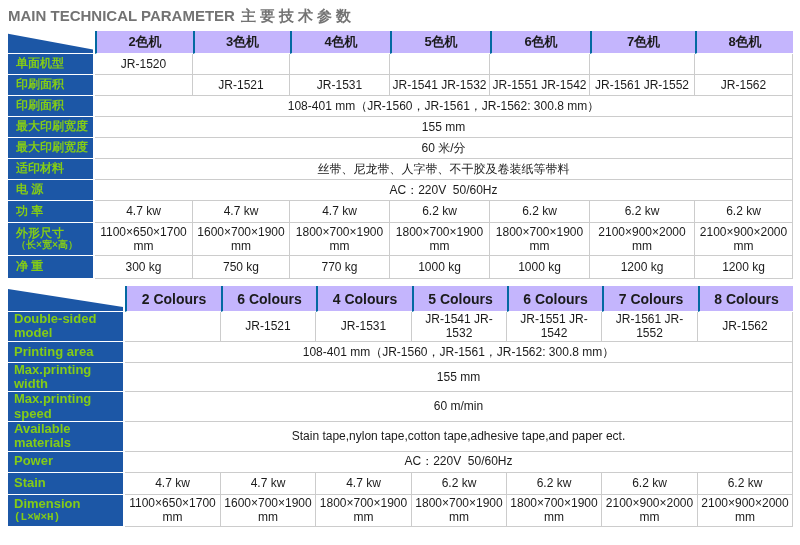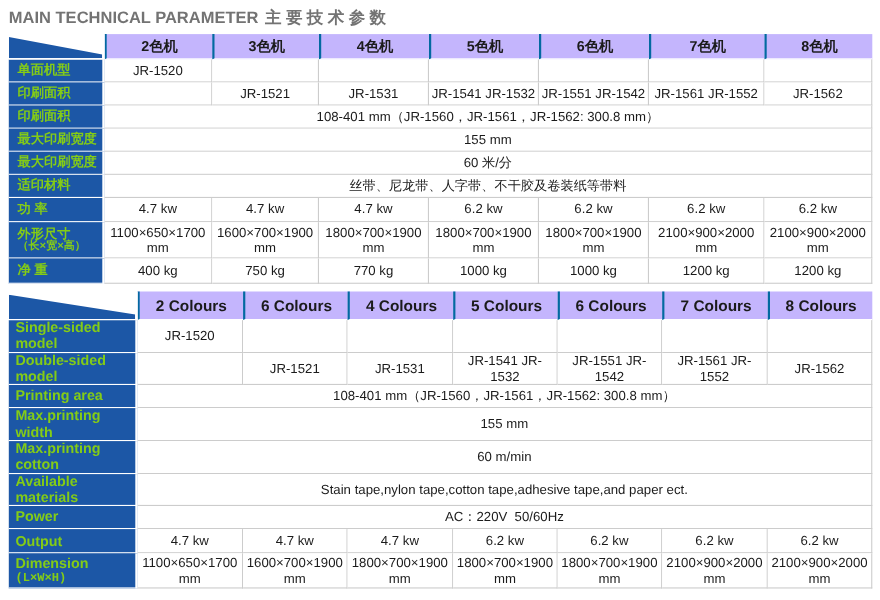--- a/index.html
+++ b/index.html
@@ -119,20 +119,24 @@
     <td class="m" colspan="7">155 mm</td>
   </tr>
   <tr>
     <td class="lbl">最大印刷宽度</td>
     <td class="m" colspan="7">60 米/分</td>
   </tr>
   <tr>
     <td class="lbl">适印材料</td>
     <td class="m" colspan="7">丝带、尼龙带、人字带、不干胶及卷装纸等带料</td>
   </tr>
+  <tr>
+    <td class="lbl">电 源</td>
+    <td class="m" colspan="7">AC：220V&nbsp;&nbsp;50/60Hz</td>
+  </tr>
   <tr class="rout">
     <td class="lbl">功 率</td>
     <td class="c">4.7 kw</td>
     <td class="c">4.7 kw</td>
     <td class="c">4.7 kw</td>
     <td class="c">6.2 kw</td>
     <td class="c">6.2 kw</td>
     <td class="c">6.2 kw</td>
     <td class="c">6.2 kw</td>
   </tr>
@@ -141,21 +145,21 @@
     <td class="c">1100×650×1700 mm</td>
     <td class="c">1600×700×1900 mm</td>
     <td class="c">1800×700×1900 mm</td>
     <td class="c">1800×700×1900 mm</td>
     <td class="c">1800×700×1900 mm</td>
     <td class="c">2100×900×2000 mm</td>
     <td class="c">2100×900×2000 mm</td>
   </tr>
   <tr class="rwt">
     <td class="lbl">净 重</td>
-    <td class="c">400 kg</td>
+    <td class="c">300 kg</td>
     <td class="c">750 kg</td>
     <td class="c">770 kg</td>
     <td class="c">1000 kg</td>
     <td class="c">1000 kg</td>
     <td class="c">1200 kg</td>
     <td class="c">1200 kg</td>
   </tr>
 </tbody>
   </table>
 
@@ -177,61 +181,51 @@
         </td>
     <th class="ch">2 Colours</th>
     <th class="ch">6 Colours</th>
     <th class="ch">4 Colours</th>
     <th class="ch">5 Colours</th>
     <th class="ch">6 Colours</th>
     <th class="ch">7 Colours</th>
     <th class="ch">8 Colours</th>
   </tr>
   <tr class="r22">
-    <td class="lbl">Single-sided model</td>
-    <td class="c">JR-1520</td>
-    <td class="c"></td>
-    <td class="c"></td>
-    <td class="c"></td>
-    <td class="c"></td>
-    <td class="c"></td>
-    <td class="c"></td>
-  </tr>
-  <tr class="r22">
     <td class="lbl">Double-sided model</td>
     <td class="c"></td>
     <td class="c">JR-1521</td>
     <td class="c">JR-1531</td>
     <td class="c">JR-1541 JR-1532</td>
     <td class="c">JR-1551 JR-1542</td>
     <td class="c">JR-1561 JR-1552</td>
     <td class="c">JR-1562</td>
   </tr>
   <tr>
     <td class="lbl">Printing area</td>
     <td class="m" colspan="7">108-401 mm（JR-1560，JR-1561，JR-1562: 300.8 mm）</td>
   </tr>
   <tr>
     <td class="lbl">Max.printing width</td>
     <td class="m" colspan="7">155 mm</td>
   </tr>
   <tr>
-    <td class="lbl">Max.printing cotton</td>
+    <td class="lbl">Max.printing speed</td>
     <td class="m" colspan="7">60 m/min</td>
   </tr>
   <tr class="r22">
     <td class="lbl">Available materials</td>
     <td class="m" colspan="7">Stain tape,nylon tape,cotton tape,adhesive tape,and paper ect.</td>
   </tr>
   <tr>
     <td class="lbl">Power</td>
     <td class="m" colspan="7">AC：220V&nbsp;&nbsp;50/60Hz</td>
   </tr>
   <tr class="r22">
-    <td class="lbl">Output</td>
+    <td class="lbl">Stain</td>
     <td class="c">4.7 kw</td>
     <td class="c">4.7 kw</td>
     <td class="c">4.7 kw</td>
     <td class="c">6.2 kw</td>
     <td class="c">6.2 kw</td>
     <td class="c">6.2 kw</td>
     <td class="c">6.2 kw</td>
   </tr>
   <tr class="rdim">
     <td class="lbl"><span>Dimension</span><span class="sub">(L×W×H)</span></td>

